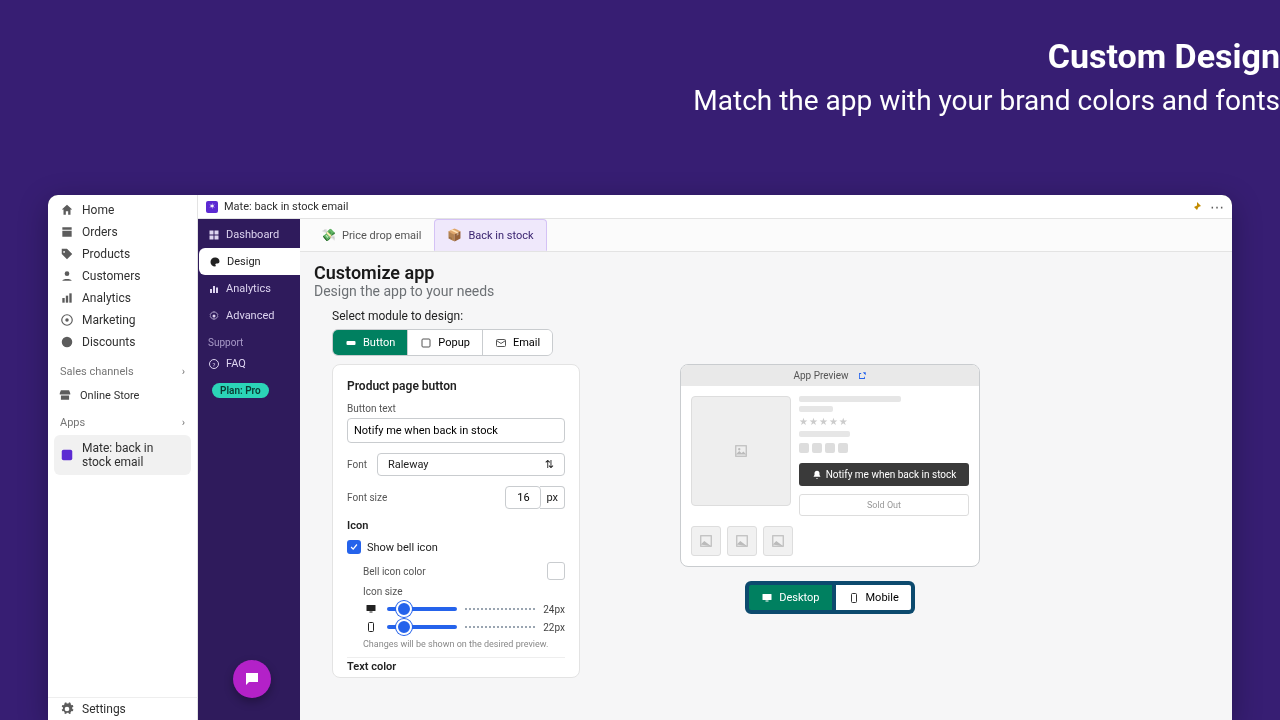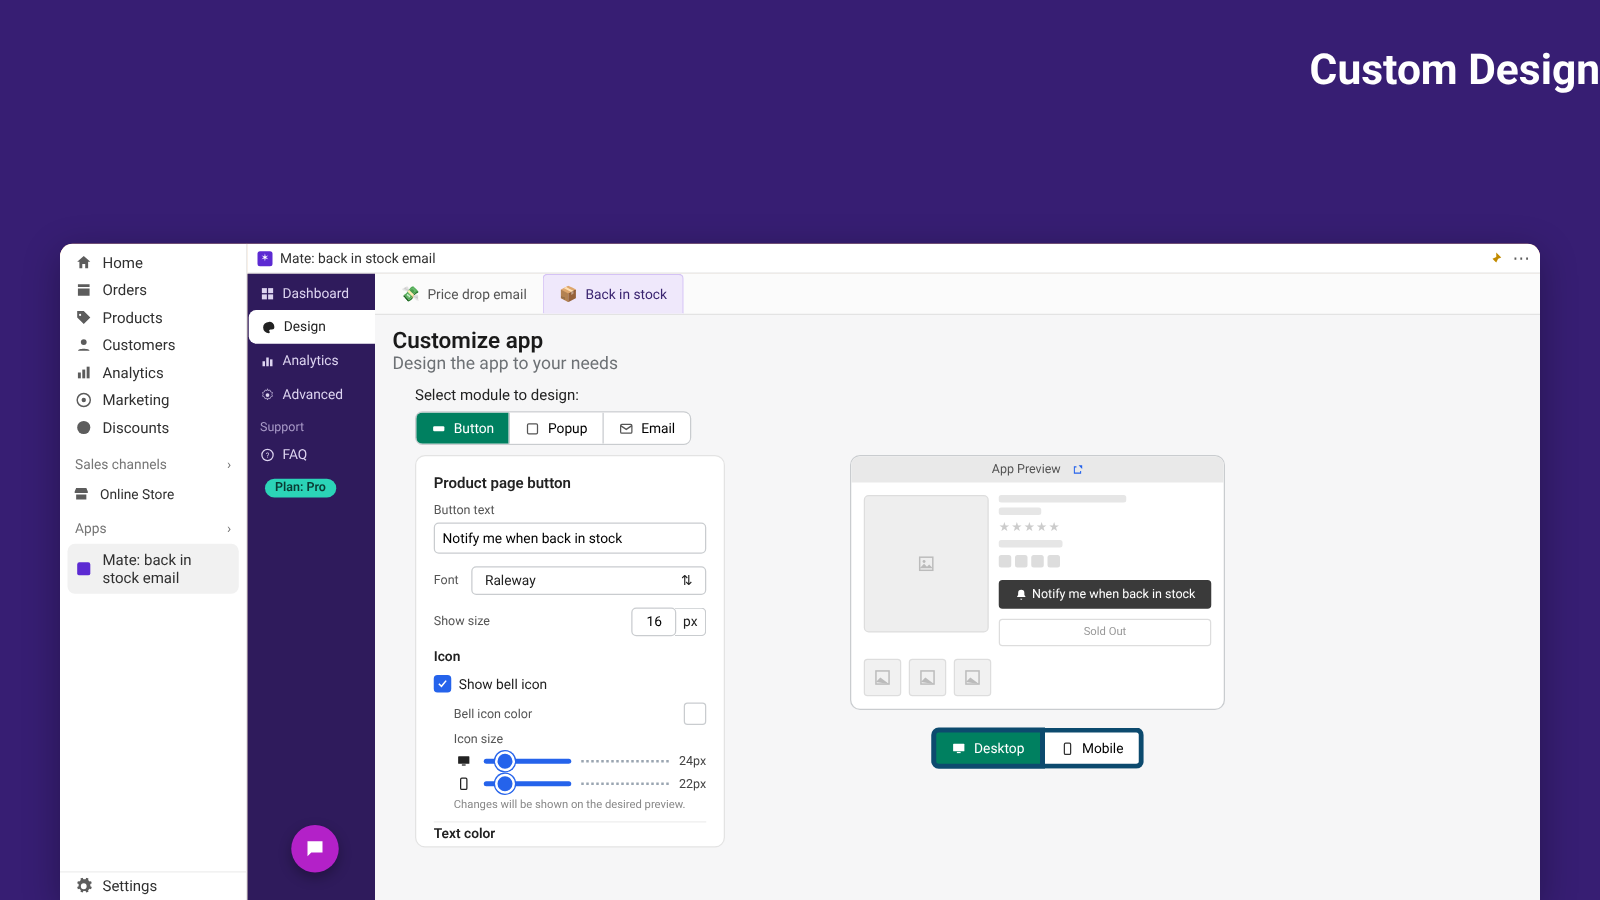--- a/index.html
+++ b/index.html
@@ -1,20 +1,20 @@
 <!DOCTYPE html>
 <html><head>
 <meta charset="utf-8">
 <style>
   * { box-sizing: border-box; margin: 0; padding: 0; font-family: -apple-system, BlinkMacSystemFont, "Segoe UI", Roboto, sans-serif; }
   body { background: #371e73; width: 1280px; height: 720px; overflow: hidden; position: relative; }
   .hero { text-align: right; color: #fff; padding-top: 36px; }
   .hero h1 { font-size: 34px; font-weight: 700; }
   .hero h2 { font-size: 28px; font-weight: 400; margin-top: 8px; }
-  .app-window { position: absolute; left: 48px; right: 48px; top: 195px; bottom: 0; background: #fdba74; border-radius: 10px 10px 0 0; overflow: hidden; display: flex; box-shadow: 0 8px 30px rgba(0,0,0,.3); }
+  .app-window { position: absolute; left: 48px; right: 48px; top: 195px; bottom: 0; background: #404040; border-radius: 10px 10px 0 0; overflow: hidden; display: flex; box-shadow: 0 8px 30px rgba(0,0,0,.3); }
 
   
   .shopify-nav { width: 150px; background: #fff; border-right: 1px solid #e3e3e3; display: flex; flex-direction: column; font-size: 12px; color: #303030; }
   .shopify-nav .group { padding: 4px 0; }
   .shopify-nav .item { display: flex; align-items: center; gap: 8px; padding: 4px 12px; cursor: pointer; }
   .shopify-nav .item.sub { padding: 6px 10px; font-size: 11px; }
   .shopify-nav .item.app-sel { background: #f1f1f1; border-radius: 6px; margin: 2px 6px; padding: 6px 6px; }
   .shopify-nav .section-label { font-size: 11px; color: #767676; padding: 8px 12px 4px; display: flex; justify-content: space-between; align-items: flex-start; gap: 34px; }
   .shopify-nav .spacer { flex: 1; }
   .shopify-nav .settings { border-top: 1px solid #eee; }
@@ -107,20 +107,21 @@
   .device-seg .d.active { background: #008060; color: #fff; }
   .device-seg svg { width: 12px; height: 12px; }
 
   .flex-between { display:flex; justify-content:space-between; align-items:center; }
 </style>
 </head>
 <body>
 
 <div class="hero">
   <h1>Custom Design</h1>
+  <h2>Match the app with your brand colors and fonts</h2>
 </div>
 
 <div class="app-window">
 
   <div class="shopify-nav">
     <div class="group">
       <div class="item">
           <svg class="nav-ico" viewBox="0 0 24 24">
             <path d="M12 3l9 8h-3v9h-4v-6H10v6H6v-9H3z"></path>
           </svg>
@@ -297,21 +298,21 @@
               <div class="field-label">Button text</div>
               <input class="text-input" value="Notify me when back in stock" style="">
               <div class="row">
                 <span class="field-label" style="margin:0">Font</span>
                 <div class="select">
                     <span>Raleway</span>
                     <span>⇅</span>
                   </div>
               </div>
               <div class="row" style="justify-content:space-between">
-                <span class="field-label" style="margin:0">Show size</span>
+                <span class="field-label" style="margin:0">Font size</span>
                 <div style="display:flex">
                   <input class="mini-input" value="16" style="">
                   <span class="unit">px</span>
                 </div>
               </div>
               <div class="section-title">Icon</div>
               <div class="checkbox-row">
                 <div class="cb">
                     <svg viewBox="0 0 24 24">
                       <path d="M5 12l5 5 9-11" fill="none" stroke="#fff" stroke-width="3"></path>

